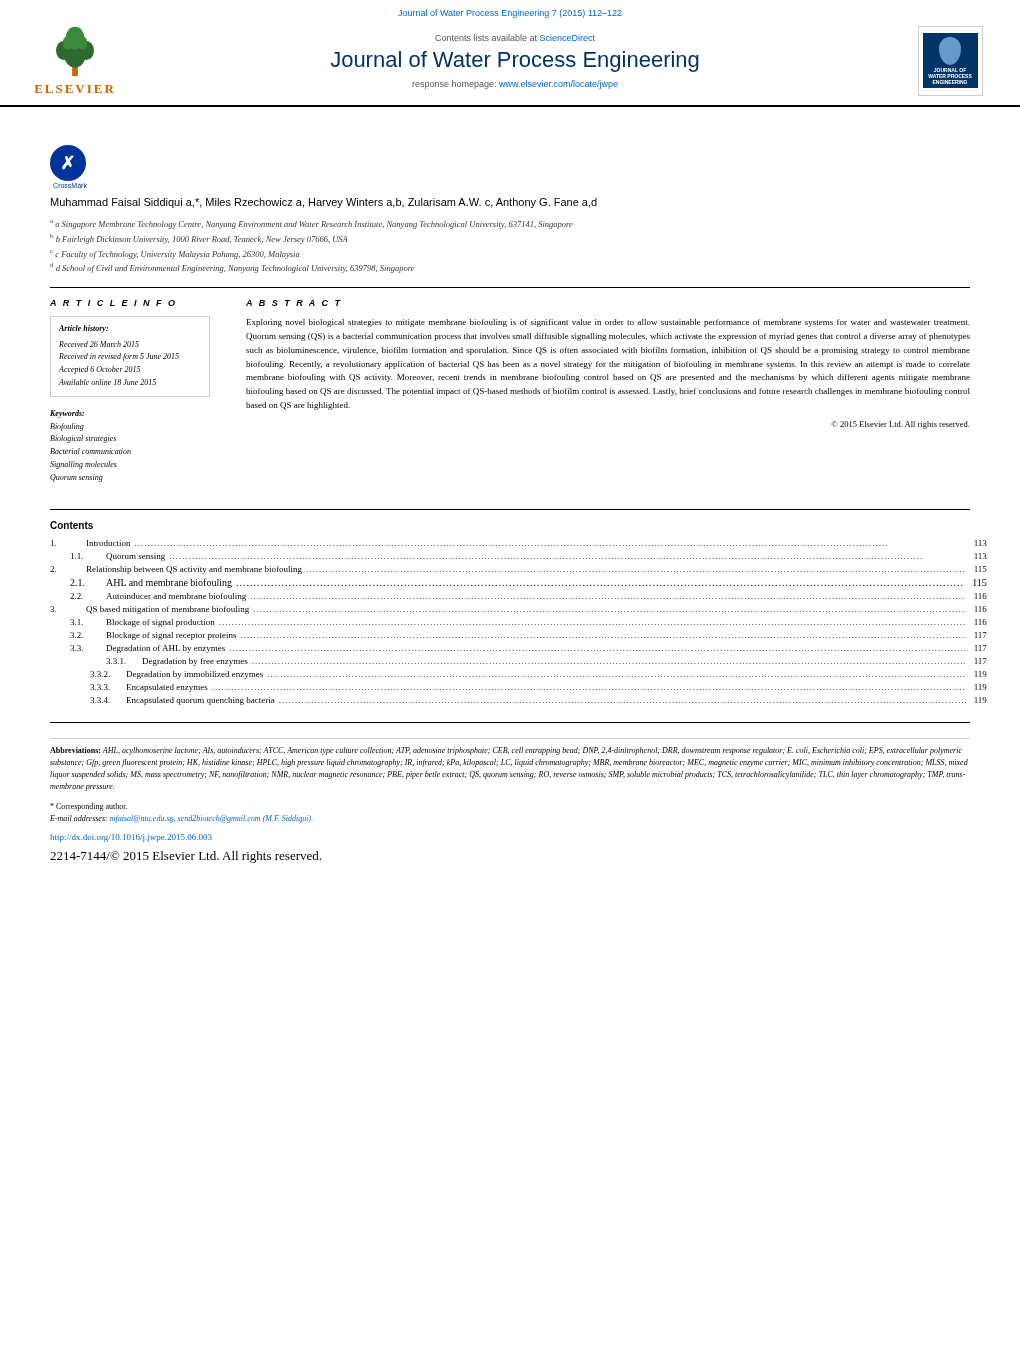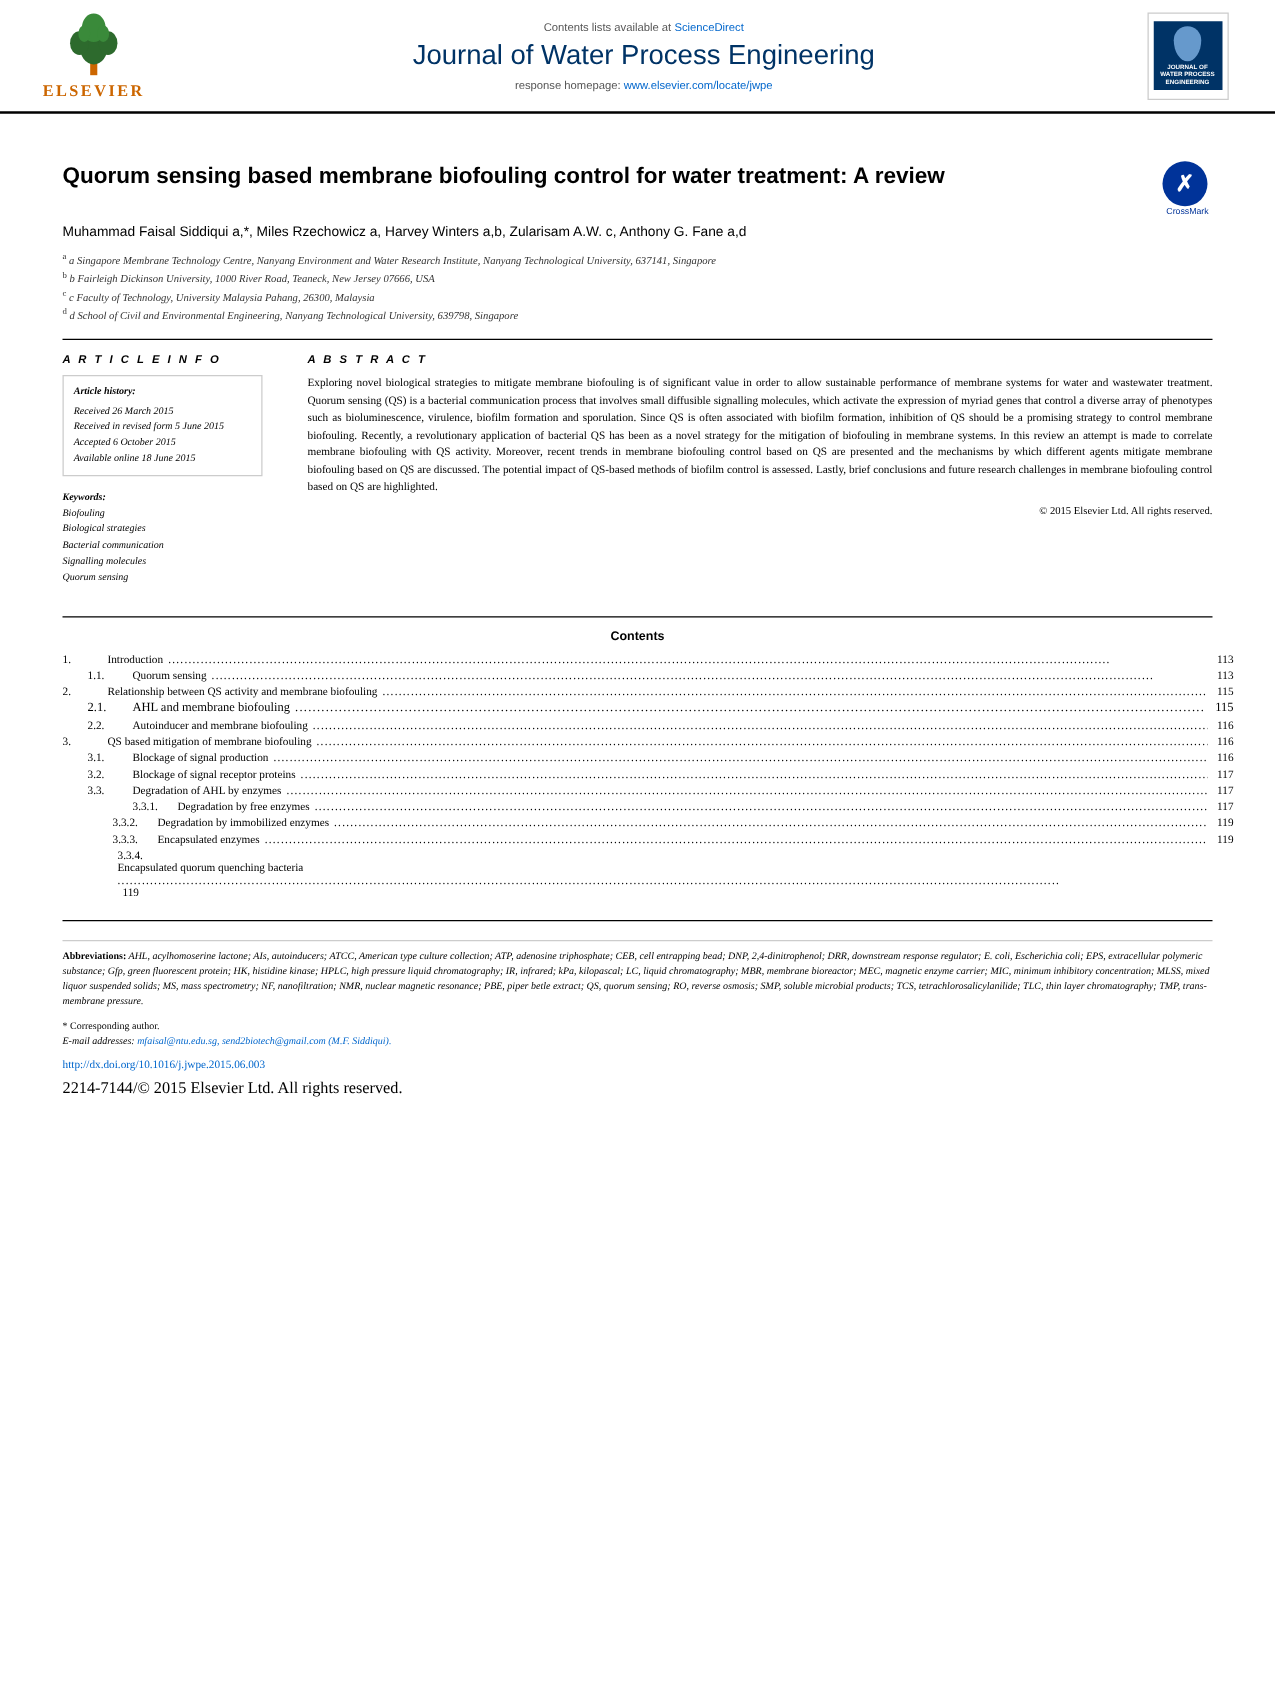--- a/index.html
+++ b/index.html
@@ -245,21 +245,20 @@
 
     
     .contents-section {
       margin-top: 10px;
     }
     .contents-title {
       font-weight: bold;
       font-size: 10px;
       margin-bottom: 6px;
       font-family: Arial, sans-serif;
-      text-align: center;
     }
     .contents-table {
       width: 100%;
       border-collapse: collapse;
     }
     .contents-table tr td {
       font-size: 9px;
       padding: 1.5px 0;
       vertical-align: top;
     }
@@ -294,20 +293,23 @@
       font-size: 13px;
       margin-top: 2px;
     }
   </style>
 </head>
 <body>
 
 <div class="page">
 
   <div class="journal-header">
+    <div class="journal-top-link">
+      <span style="color:#0066cc; font-size:9px; font-family:Arial,sans-serif;">Journal of Water Process Engineering 7 (2015) 112–122</span>
+    </div>
     <div class="header-content">
 
       <div class="elsevier-logo">
         <svg class="elsevier-tree" viewBox="0 0 60 58" xmlns="http://www.w3.org/2000/svg">
 
           <rect x="27" y="40" width="6" height="15" fill="#cc6600"></rect>
 
           <ellipse cx="30" cy="30" rx="12" ry="16" fill="#2d6a2d"></ellipse>
           <ellipse cx="18" cy="28" rx="8" ry="10" fill="#2d6a2d"></ellipse>
           <ellipse cx="42" cy="28" rx="8" ry="10" fill="#2d6a2d"></ellipse>
@@ -343,21 +345,20 @@
           </div>
         </div>
       </div>
     </div>
   </div>
 
   <div class="main-content">
 
     <div style="margin: 18px 0 10px 0;">
       <div class="article-title-section">
-        <h1 class="article-title">Quorum sensing based membrane biofouling control for water treatment: A review</h1>
         <div class="crossmark-logo">
           <div class="crossmark-circle">✗</div>
           <div style="font-size:7px; text-align:center; font-family:Arial,sans-serif; color:#003399; margin-top:1px;">CrossMark</div>
         </div>
       </div>
     </div>
 
     <div class="authors">
       <span>Muhammad Faisal Siddiqui a,*, Miles Rzechowicz a, Harvey Winters a,b, Zularisam A.W. c, Anthony G. Fane a,d</span>
     </div>
@@ -520,21 +521,21 @@
                 <div style="display: flex; align-items: center; padding-left: 40px;">
                   <span style="min-width: 36px; flex-shrink: 0;">3.3.3.</span>
                   <span style="flex-shrink: 0;">Encapsulated enzymes</span>
                   <span style="flex: 1 1 0%; overflow: hidden; margin: 0px 4px; letter-spacing: 1px;">........................................................................................................................................................................................................................................</span>
                   <span style="flex-shrink: 0; padding-left: 4px;">119</span>
                 </div>
               </td>
             </tr>
             <tr>
               <td colspan="1" style="padding: 1.5px 0px; font-size: 9px;">
-                <div style="display: flex; align-items: baseline; padding-left: 40px; flex-direction: column;">
+                <div style="display: flex; align-items: baseline; padding-left: 40px;">
                   <span style="min-width: 36px; flex-shrink: 0;">3.3.4.</span>
                   <span style="flex-shrink: 0;">Encapsulated quorum quenching bacteria</span>
                   <span style="flex: 1 1 0%; overflow: hidden; margin: 0px 4px; letter-spacing: 1px;">........................................................................................................................................................................................................................................</span>
                   <span style="flex-shrink: 0; padding-left: 4px;">119</span>
                 </div>
               </td>
             </tr>
           </tbody>
       </table>
     </div>

